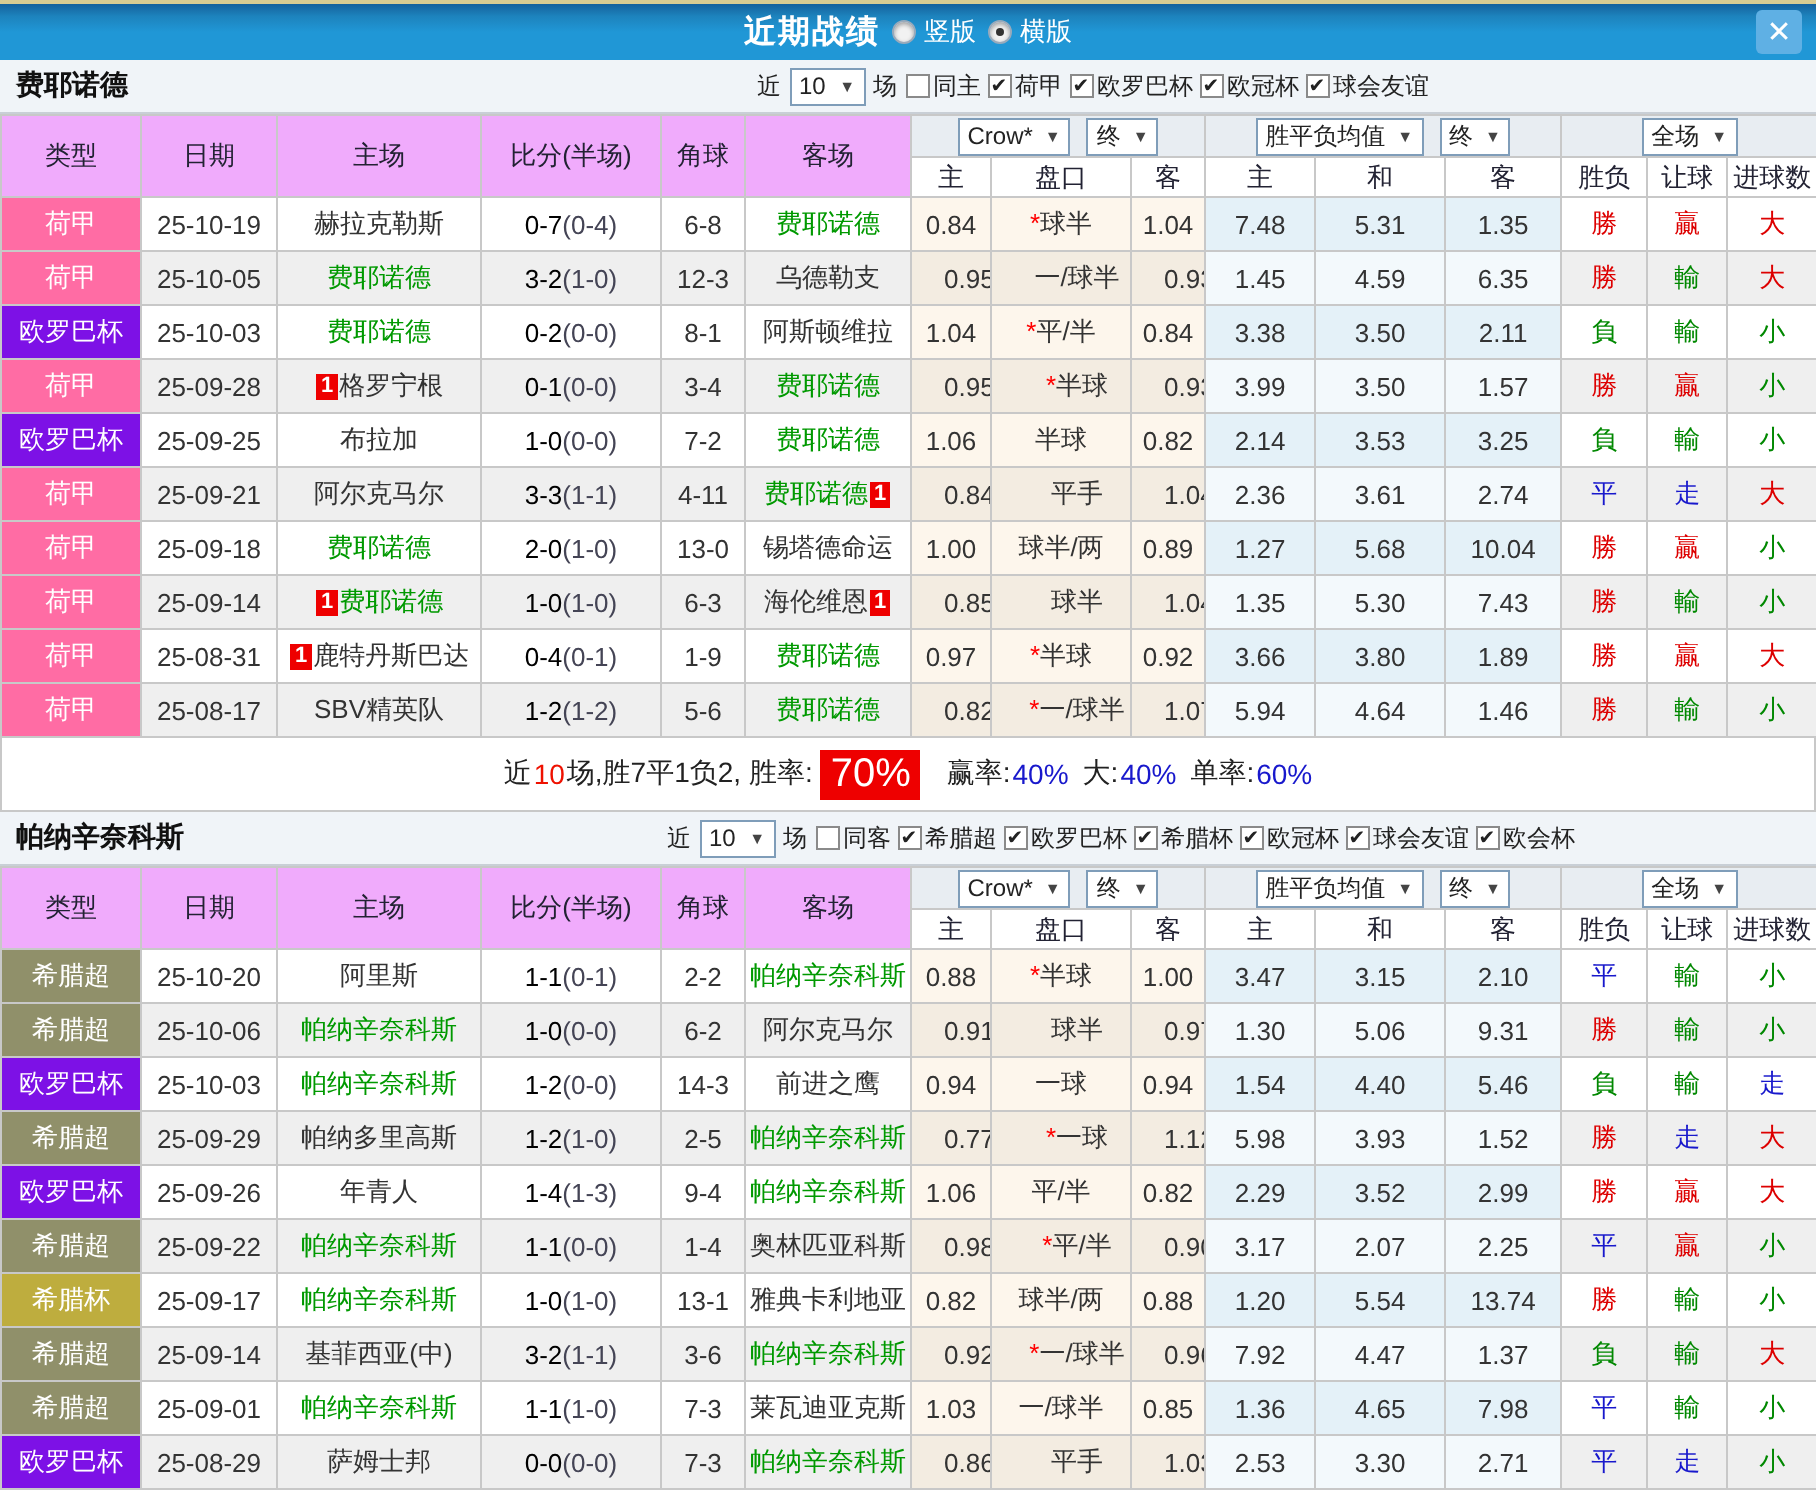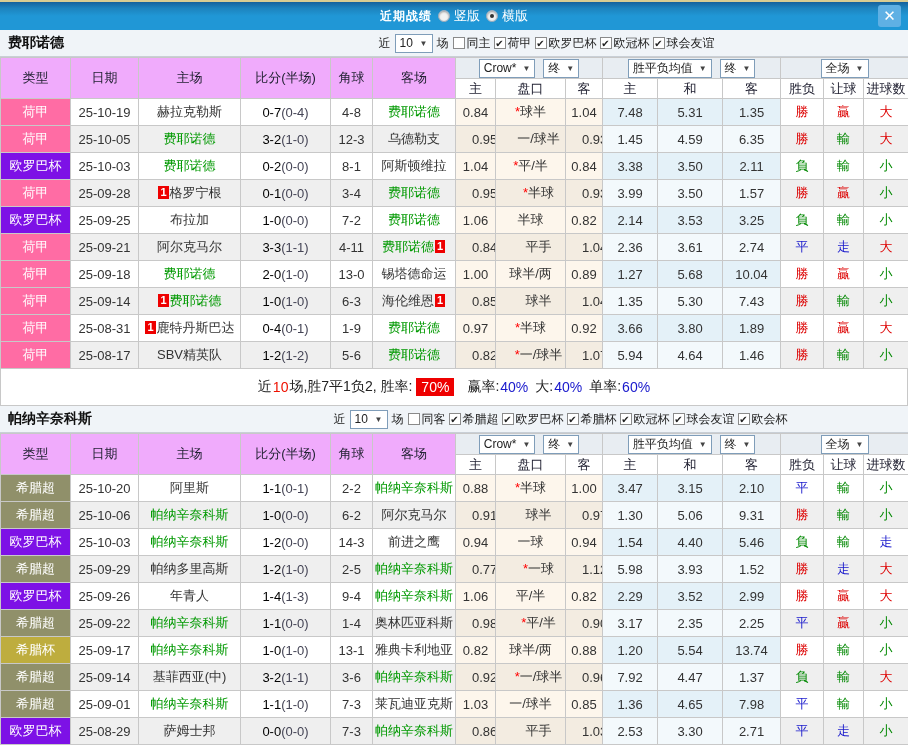--- a/index.html
+++ b/index.html
@@ -4,21 +4,21 @@
 <style>
   * { box-sizing: border-box; }
   html,body { margin:0; padding:0; background:#fff; }
   body { font-family:"Liberation Sans","DejaVu Sans",sans-serif; }
   .window { width:908px; height:751px; overflow:hidden; background:#fff; position:relative; }
 
   
   .titlebar { height:30px; border-top:2px solid #d9cc92;
     background:linear-gradient(180deg,#15619c 0%,#1d83bd 22%,#2097d6 50%,#2097d6 100%);
     display:flex; align-items:center; justify-content:center; position:relative; color:#fff; }
-  .titlebar .title { font-size:12px; font-weight:bold; letter-spacing:1px; }
+  .titlebar .title { font-size:16px; font-weight:bold; letter-spacing:1px; }
   .radio-group { display:flex; align-items:center; margin-left:6px; gap:4px; font-size:13px; }
   .radio { width:12px; height:12px; border-radius:50%; background:#f2f2f2; border:1px solid #9ab; display:inline-block; position:relative; box-shadow:inset 0 1px 2px rgba(0,0,0,.35); }
   .radio.checked::after { content:""; position:absolute; left:3px; top:3px; width:4px; height:4px; border-radius:50%; background:#333; }
   .close-btn { position:absolute; right:7px; top:3px; width:23px; height:22px; background:#5fb0e4; border-radius:3px;
     color:#fff; font-size:15px; font-weight:bold; display:flex; align-items:center; justify-content:center; cursor:pointer; }
 
   
   .section-header { height:27px; background:#f0f4f8; border-bottom:1px solid #c9cfd6; display:flex; align-items:center; position:relative; }
   .team-name { font-size:14px; font-weight:bold; color:#111; margin-left:8px; white-space:nowrap; }
   .filters { display:flex; align-items:center; gap:3px; font-size:12px; color:#222; margin:0 auto; padding-left:120px; white-space:nowrap; }
@@ -48,21 +48,21 @@
   .c-type { color:#fff; }
   .score-main { color:#000000; }
   .score-half { color:#445; }
   .team-green { color:#009900; cursor:pointer; }
   .team-plain { color:#333; cursor:pointer; }
   .card-badge { background:#ee0000; color:#fff; font-size:11px; font-weight:bold; padding:0 2px; margin:0 1px; display:inline-block; line-height:13px; vertical-align:1px; }
   .star { color:#f00; }
 
   
   .summary-row { height:37px; border:1px solid #c8c8c8; border-top:none; display:flex; align-items:center; justify-content:center; font-size:14px; color:#222; gap:1px; }
-  .badge-rate { background:#ee0000; color:#fff; padding:1px 5px; margin:0 6px 0 3px; font-size:14px; }
+  .badge-rate { background:#ee0000; color:#fff; padding:1px 5px; margin:0 6px 0 3px; font-size:20px; }
   .blue { color:#1818cc; }
   .red-text { color:#ee1100; }
   .s-label { margin-left:6px; }
 </style>
 </head>
 <body>
 
 <div class="window">
 
   <div class="titlebar">
@@ -168,21 +168,21 @@
           <th>让球</th>
           <th>进球数</th>
         </tr>
       </thead>
       <tbody>
           <tr class="odd">
             <td class="c-type" style="background:#ff6ca4">荷甲</td>
             <td class="c-plain">25-10-19</td>
             <td class="c-plain"><span class="team-plain">赫拉克勒斯</span></td>
             <td class="c-plain"><span class="score-main">0-7</span><span class="score-half">(0-4)</span></td>
-            <td class="c-plain">4-8</td>
+            <td class="c-plain">6-8</td>
             <td class="c-plain"><span class="team-green">费耶诺德</span></td>
             <td class="c-odds">0.84</td>
             <td class="c-odds"><span class="star">*</span>球半</td>
             <td class="c-odds">1.04</td>
             <td class="c-mean">7.48</td>
             <td class="c-mean">5.31</td>
             <td class="c-mean">1.35</td>
             <td class="c-res" style="color:#dd0000">勝</td>
             <td class="c-res" style="color:#dd0000">贏</td>
             <td class="c-res" style="color:#dd0000">大</td>
@@ -538,21 +538,21 @@
             <td class="c-type" style="background:#90906a">希腊超</td>
             <td class="c-plain">25-09-22</td>
             <td class="c-plain"><span class="team-green">帕纳辛奈科斯</span></td>
             <td class="c-plain"><span class="score-main">1-1</span><span class="score-half">(0-0)</span></td>
             <td class="c-plain">1-4</td>
             <td class="c-plain"><span class="team-plain">奥林匹亚科斯</span></td>
             <td class="c-odds">0.98</td>
             <td class="c-odds"><span class="star">*</span>平/半</td>
             <td class="c-odds">0.90</td>
             <td class="c-mean">3.17</td>
-            <td class="c-mean">2.35</td>
+            <td class="c-mean">2.07</td>
             <td class="c-mean">2.25</td>
             <td class="c-res" style="color:#1818cc">平</td>
             <td class="c-res" style="color:#dd0000">贏</td>
             <td class="c-res" style="color:#008800">小</td>
           </tr>
           <tr class="odd">
             <td class="c-type" style="background:#bead3e">希腊杯</td>
             <td class="c-plain">25-09-17</td>
             <td class="c-plain"><span class="team-green">帕纳辛奈科斯</span></td>
             <td class="c-plain"><span class="score-main">1-0</span><span class="score-half">(1-0)</span></td>

